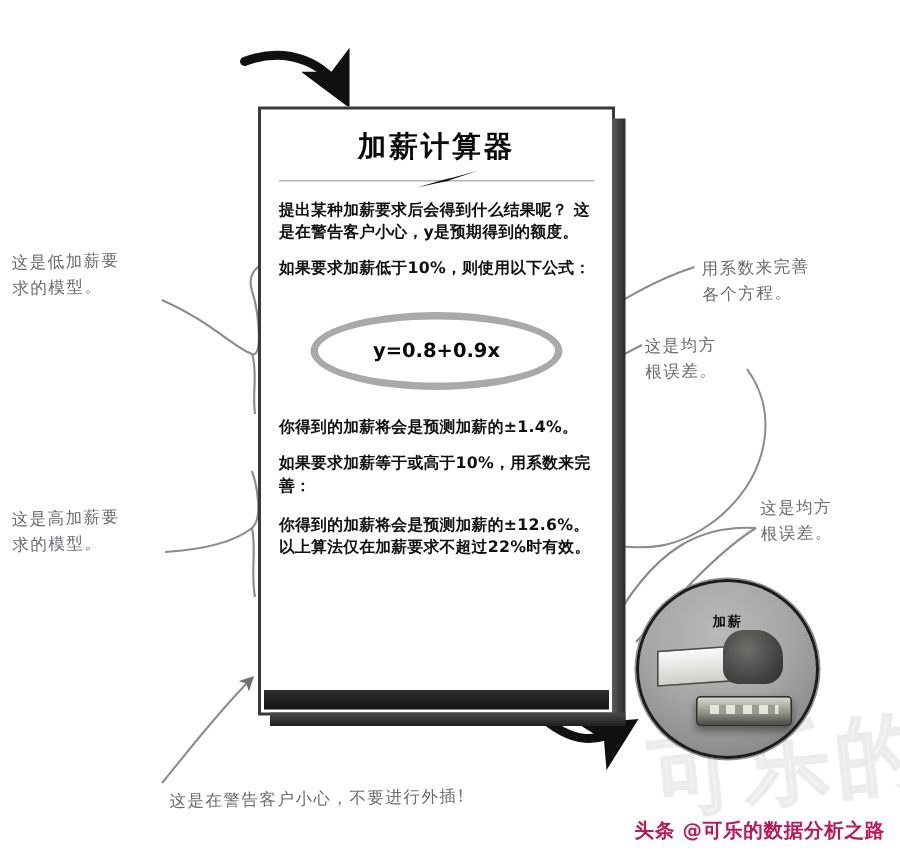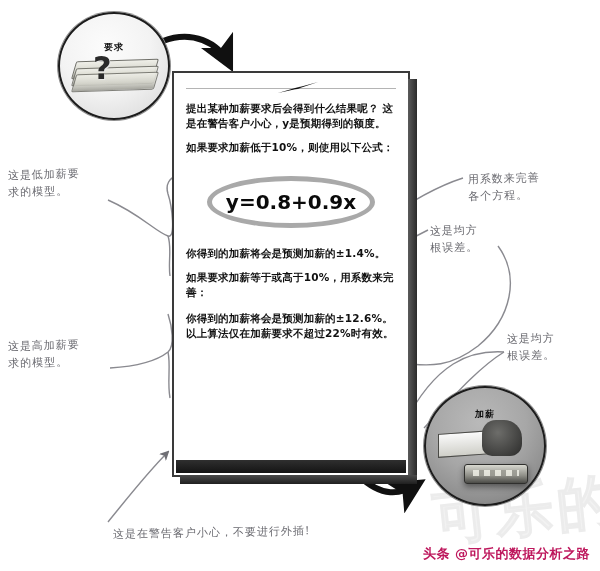--- a/index.html
+++ b/index.html
@@ -158,21 +158,21 @@
   }
   .ellipse{
     position:absolute;left:50%;top:10px;transform:translateX(-50%);
     width:168px;height:52px;
     border:5px solid #a9a9a9;
     border-radius:50%;
     display:flex;align-items:center;justify-content:center;
     box-sizing:border-box;
   }
   .formula{
-    font-size:20px;font-weight:bold;color:#0a0a0a;letter-spacing:0px;
+    font-size:13px;font-weight:bold;color:#0a0a0a;letter-spacing:0px;
     font-family:"DejaVu Sans","Liberation Sans",sans-serif;
   }
 
   
   .note{
     position:absolute;
     font-family:"DejaVu Serif","Liberation Serif",serif;
     font-size:11px;
     color:#6a6a70;
     line-height:17px;
@@ -226,46 +226,36 @@
     <path d="M463,178 C432,188 404,206 382,222" fill="none" stroke="#8a8a90" stroke-width="1.4" marker-end="url(#thinArrow)"></path>
 
     <path d="M428,230 C412,238 394,248 370,262" fill="none" stroke="#8a8a90" stroke-width="1.4" marker-end="url(#thinArrow)"></path>
 
     <path d="M498,246 C520,276 512,318 478,346 C452,366 432,368 396,362" fill="none" stroke="#8a8a90" stroke-width="1.4" marker-end="url(#thinArrow)"></path>
 
     <path d="M504,352 C478,368 452,398 424,428" fill="none" stroke="#8a8a90" stroke-width="1.4"></path>
     <path d="M504,352 C470,350 436,362 404,424 C400,432 404,438 410,438" fill="none" stroke="#8a8a90" stroke-width="1.4" marker-end="url(#thinArrow)"></path>
   </svg>
 
-  <div class="photo-circle circle-req">
-    <div class="pc-inner">
-      <div class="circle-label">要求</div>
-      <div class="money">
-        <div class="bill b1"></div>
-        <div class="bill b2"></div>
-        <div class="bill b3"></div>
-      </div>
-      <div class="qmark">?</div>
-    </div>
-  </div>
 
   <div class="photo-circle circle-raise">
     <div class="pc-inner">
       <div class="circle-label">加薪</div>
       <div style="position:absolute;inset:0;">
         <div class="hand"></div>
         <div class="fist"></div>
         <div class="wad"></div>
       </div>
     </div>
   </div>
 
   <div id="panel">
     <div class="panel-inner">
 
+      <div class="panel-title">加薪计算器</div>
 
       <div class="title-rule">
         <div class="ln"></div>
         <svg class="bolt" width="44" height="14" viewBox="0 0 44 14">
           <path d="M2,12 L26,5 L20,7 L42,1 L18,9 L25,7 Z" fill="#0c0c0c"></path>
         </svg>
       </div>
 
       <p class="para">提出某种加薪要求后会得到什么结果呢？
 这是在警告客户小心，y是预期得到的额度。</p>

